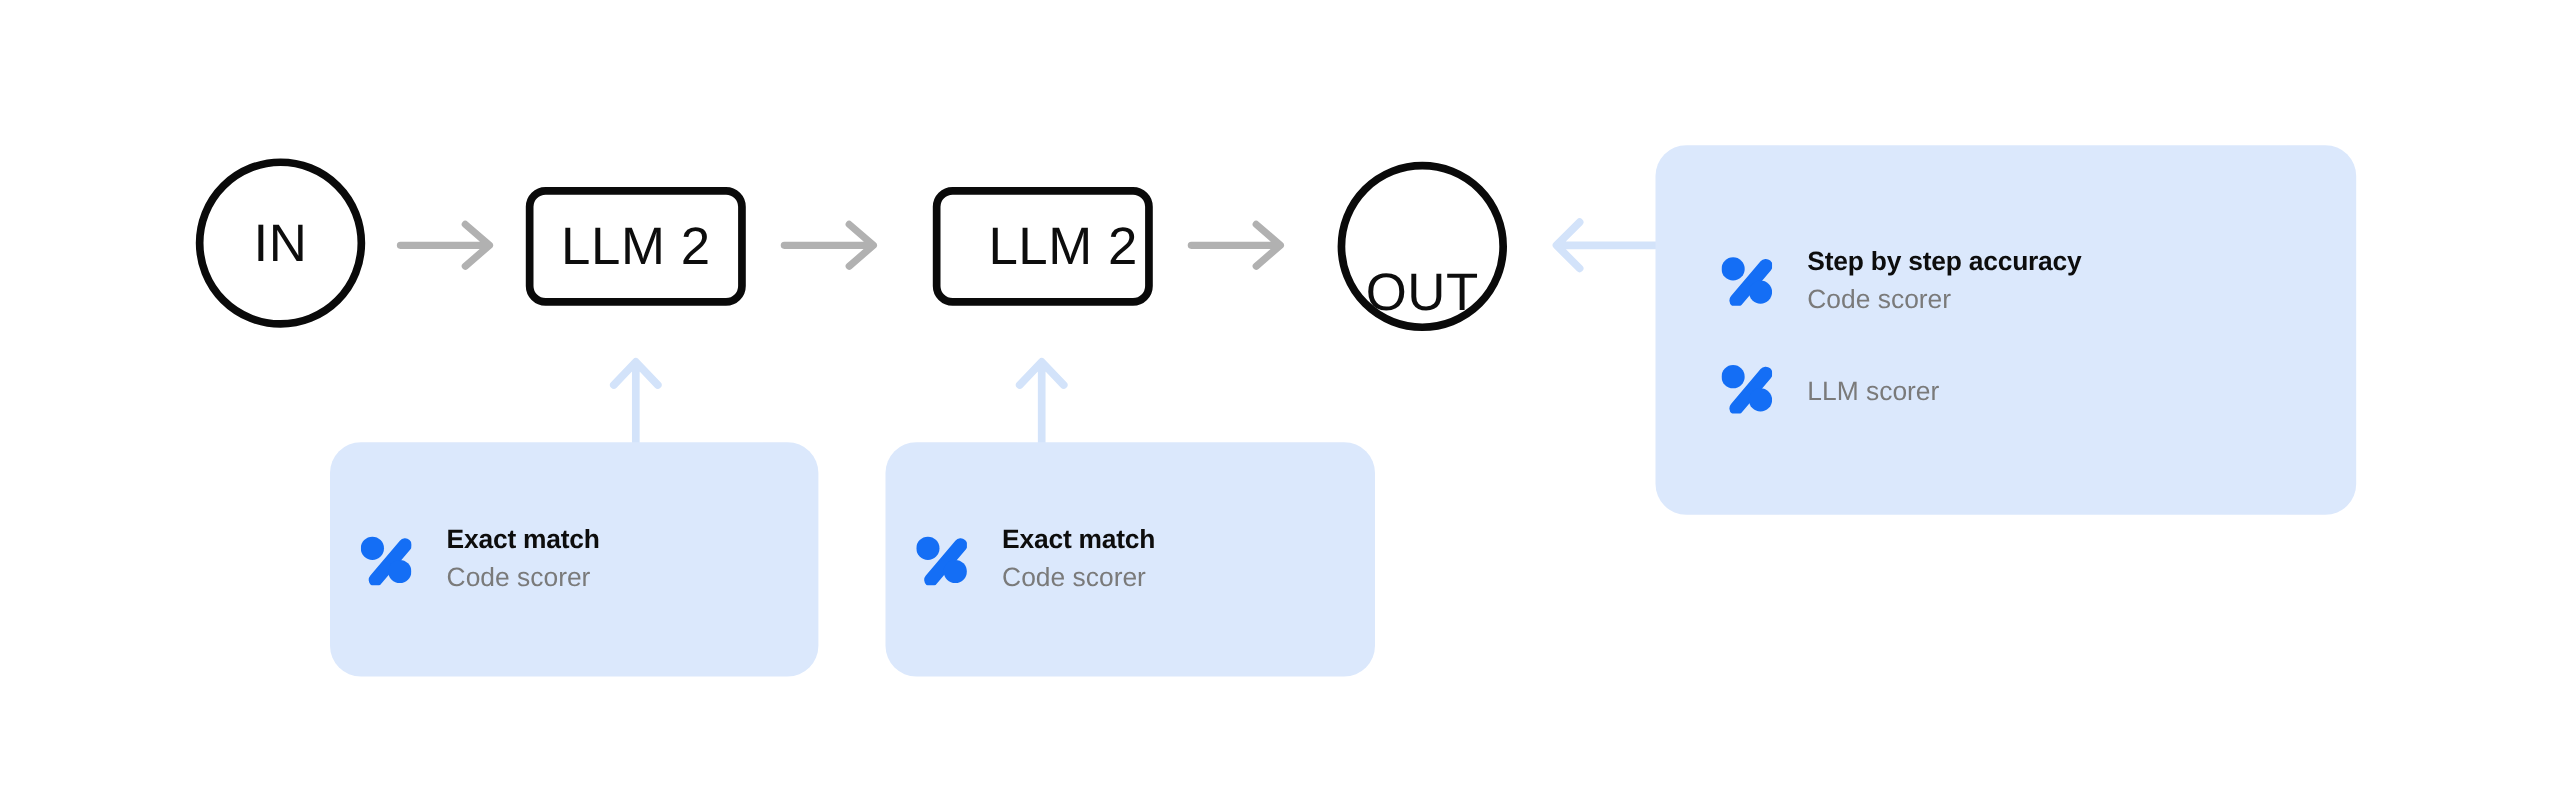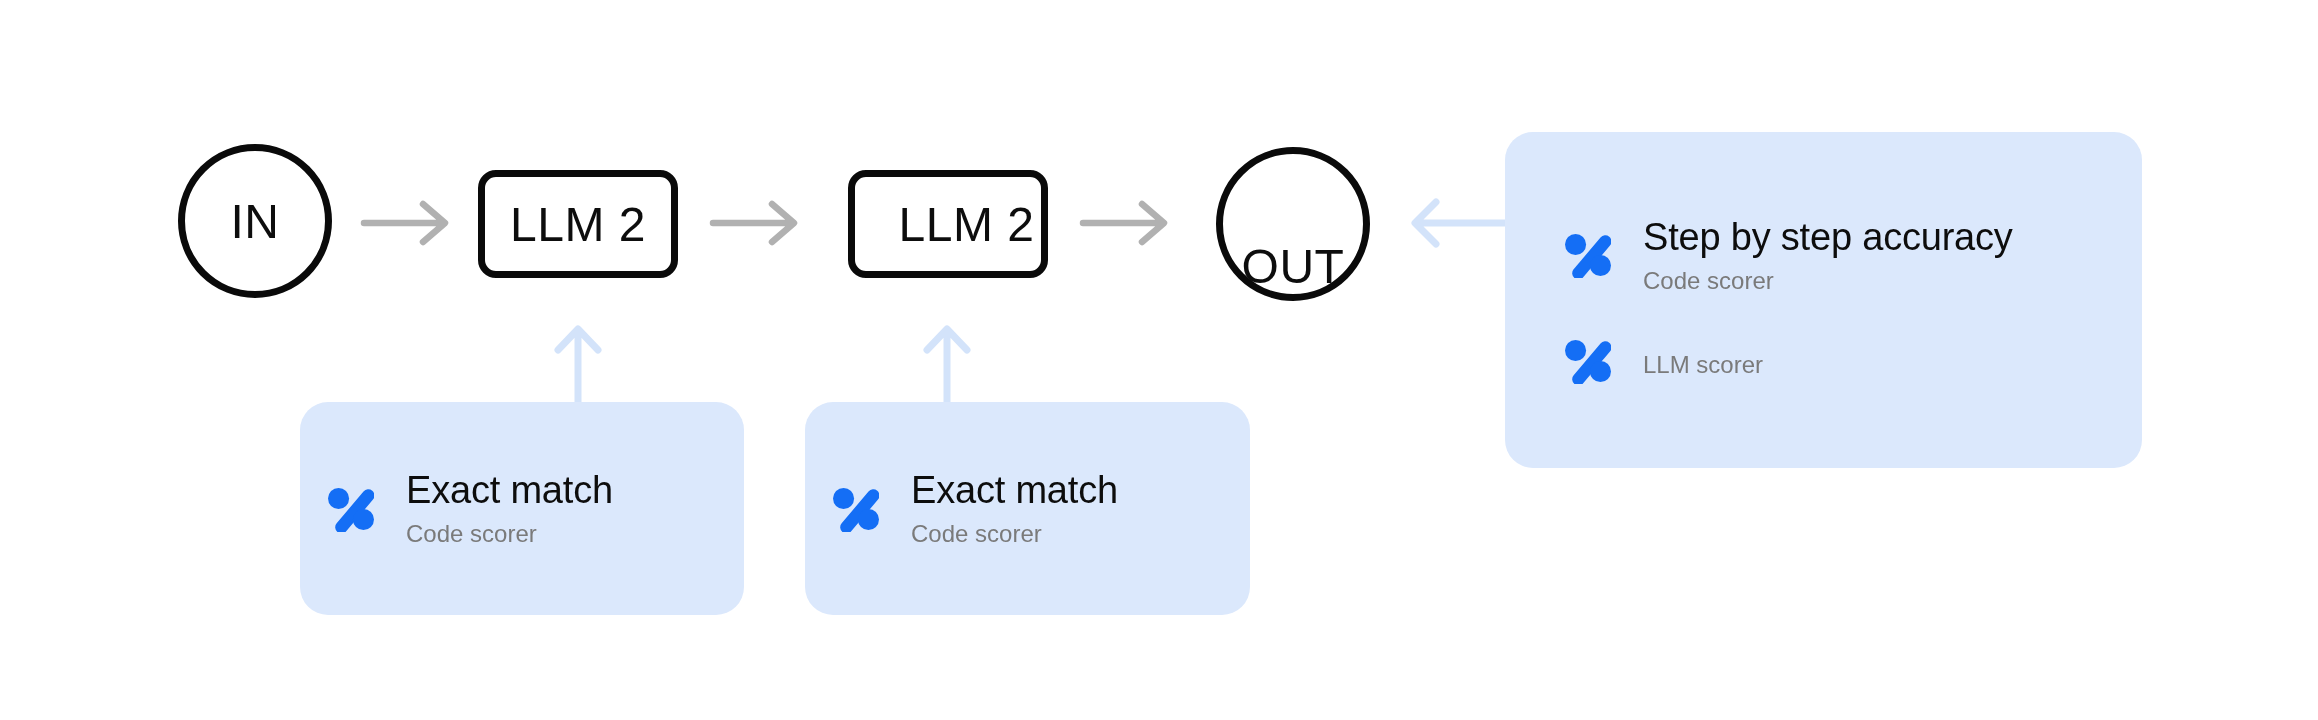--- a/index.html
+++ b/index.html
@@ -57,21 +57,21 @@
     gap:44px;
     padding-left:28px;
   }
   #card-llm1{left:300px;top:402px;width:444px;height:213px;}
   #card-llm2{left:805px;top:402px;width:445px;height:213px;}
   #card-out{left:1505px;top:132px;width:637px;height:336px;padding-left:60px;}
   .scorer-item{display:flex;align-items:center;gap:32px;}
   .scorer-icon{width:46px;height:46px;flex:0 0 auto;color:var(--accent-blue);}
   .scorer-text{display:flex;flex-direction:column;}
   .scorer-title{
-    font-size:38px;line-height:1.15;font-weight:400;
+    font-size:24px;line-height:1.15;font-weight:700;
     color:var(--title-text);letter-spacing:-0.2px;white-space:nowrap;
   }
   .scorer-subtitle{
     font-size:24px;line-height:1.15;font-weight:400;
     color:var(--subtitle-text);margin-top:7px;white-space:nowrap;
   }
 </style>
 </head>
 <body>
 

